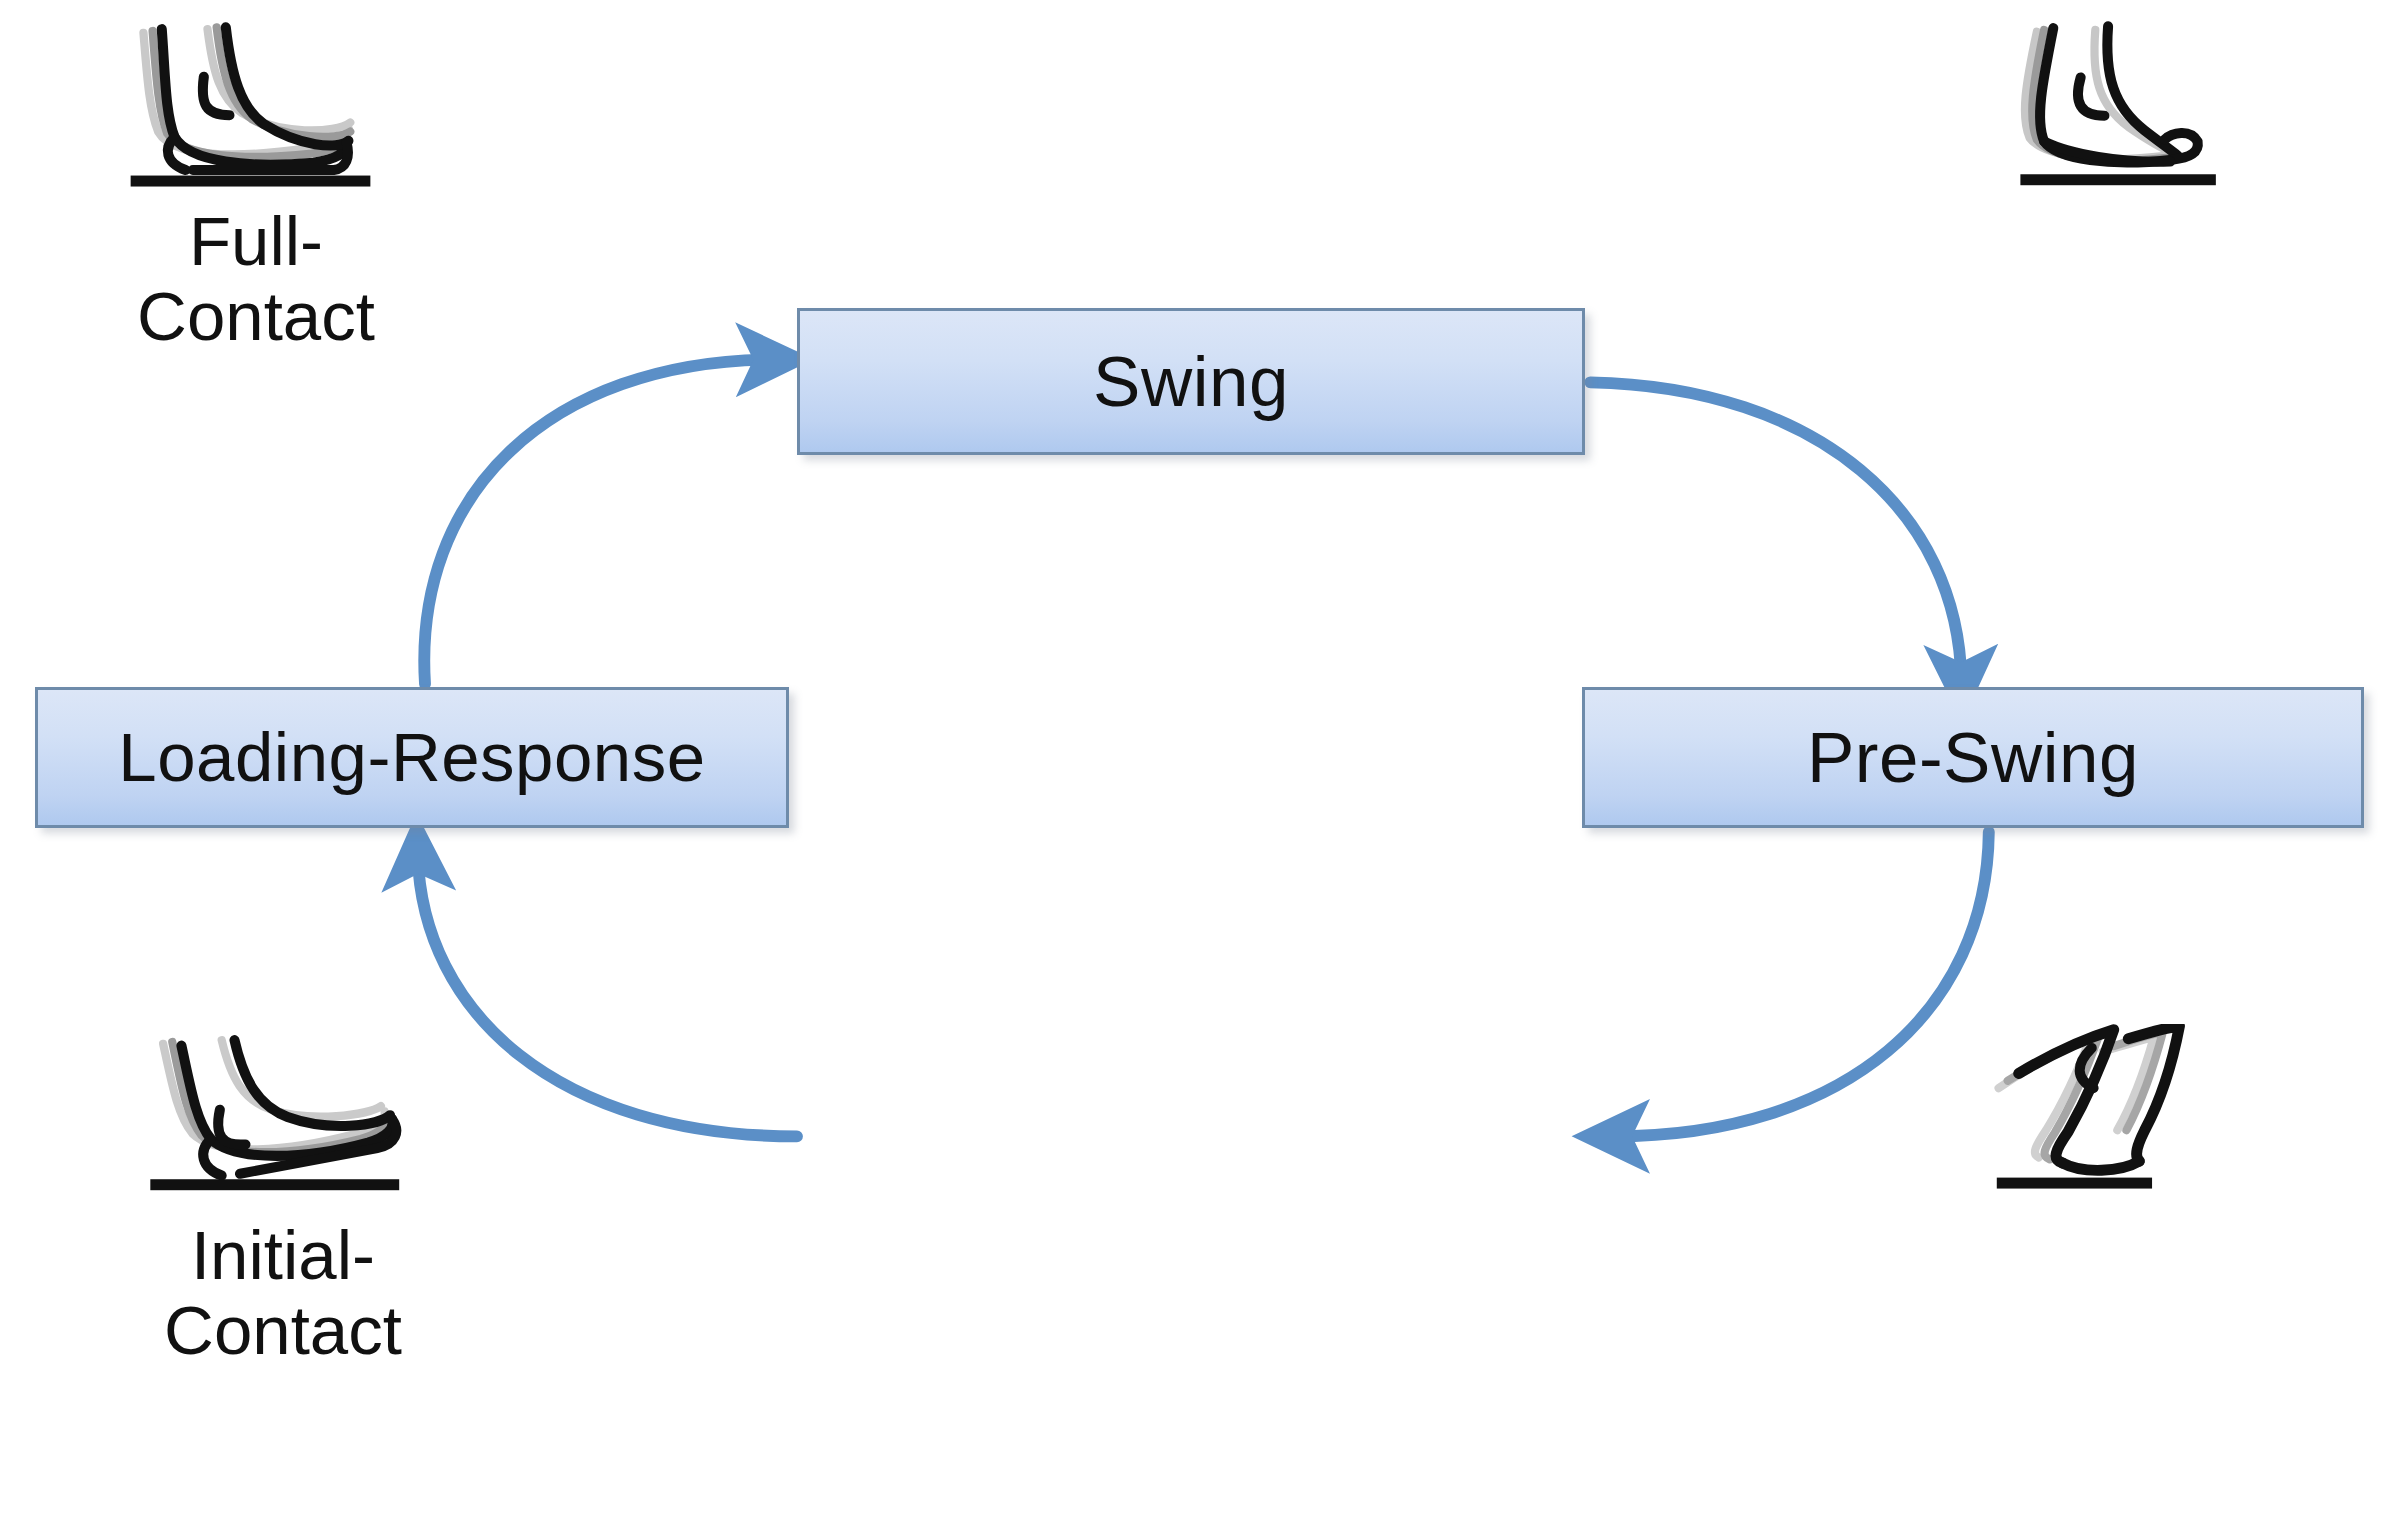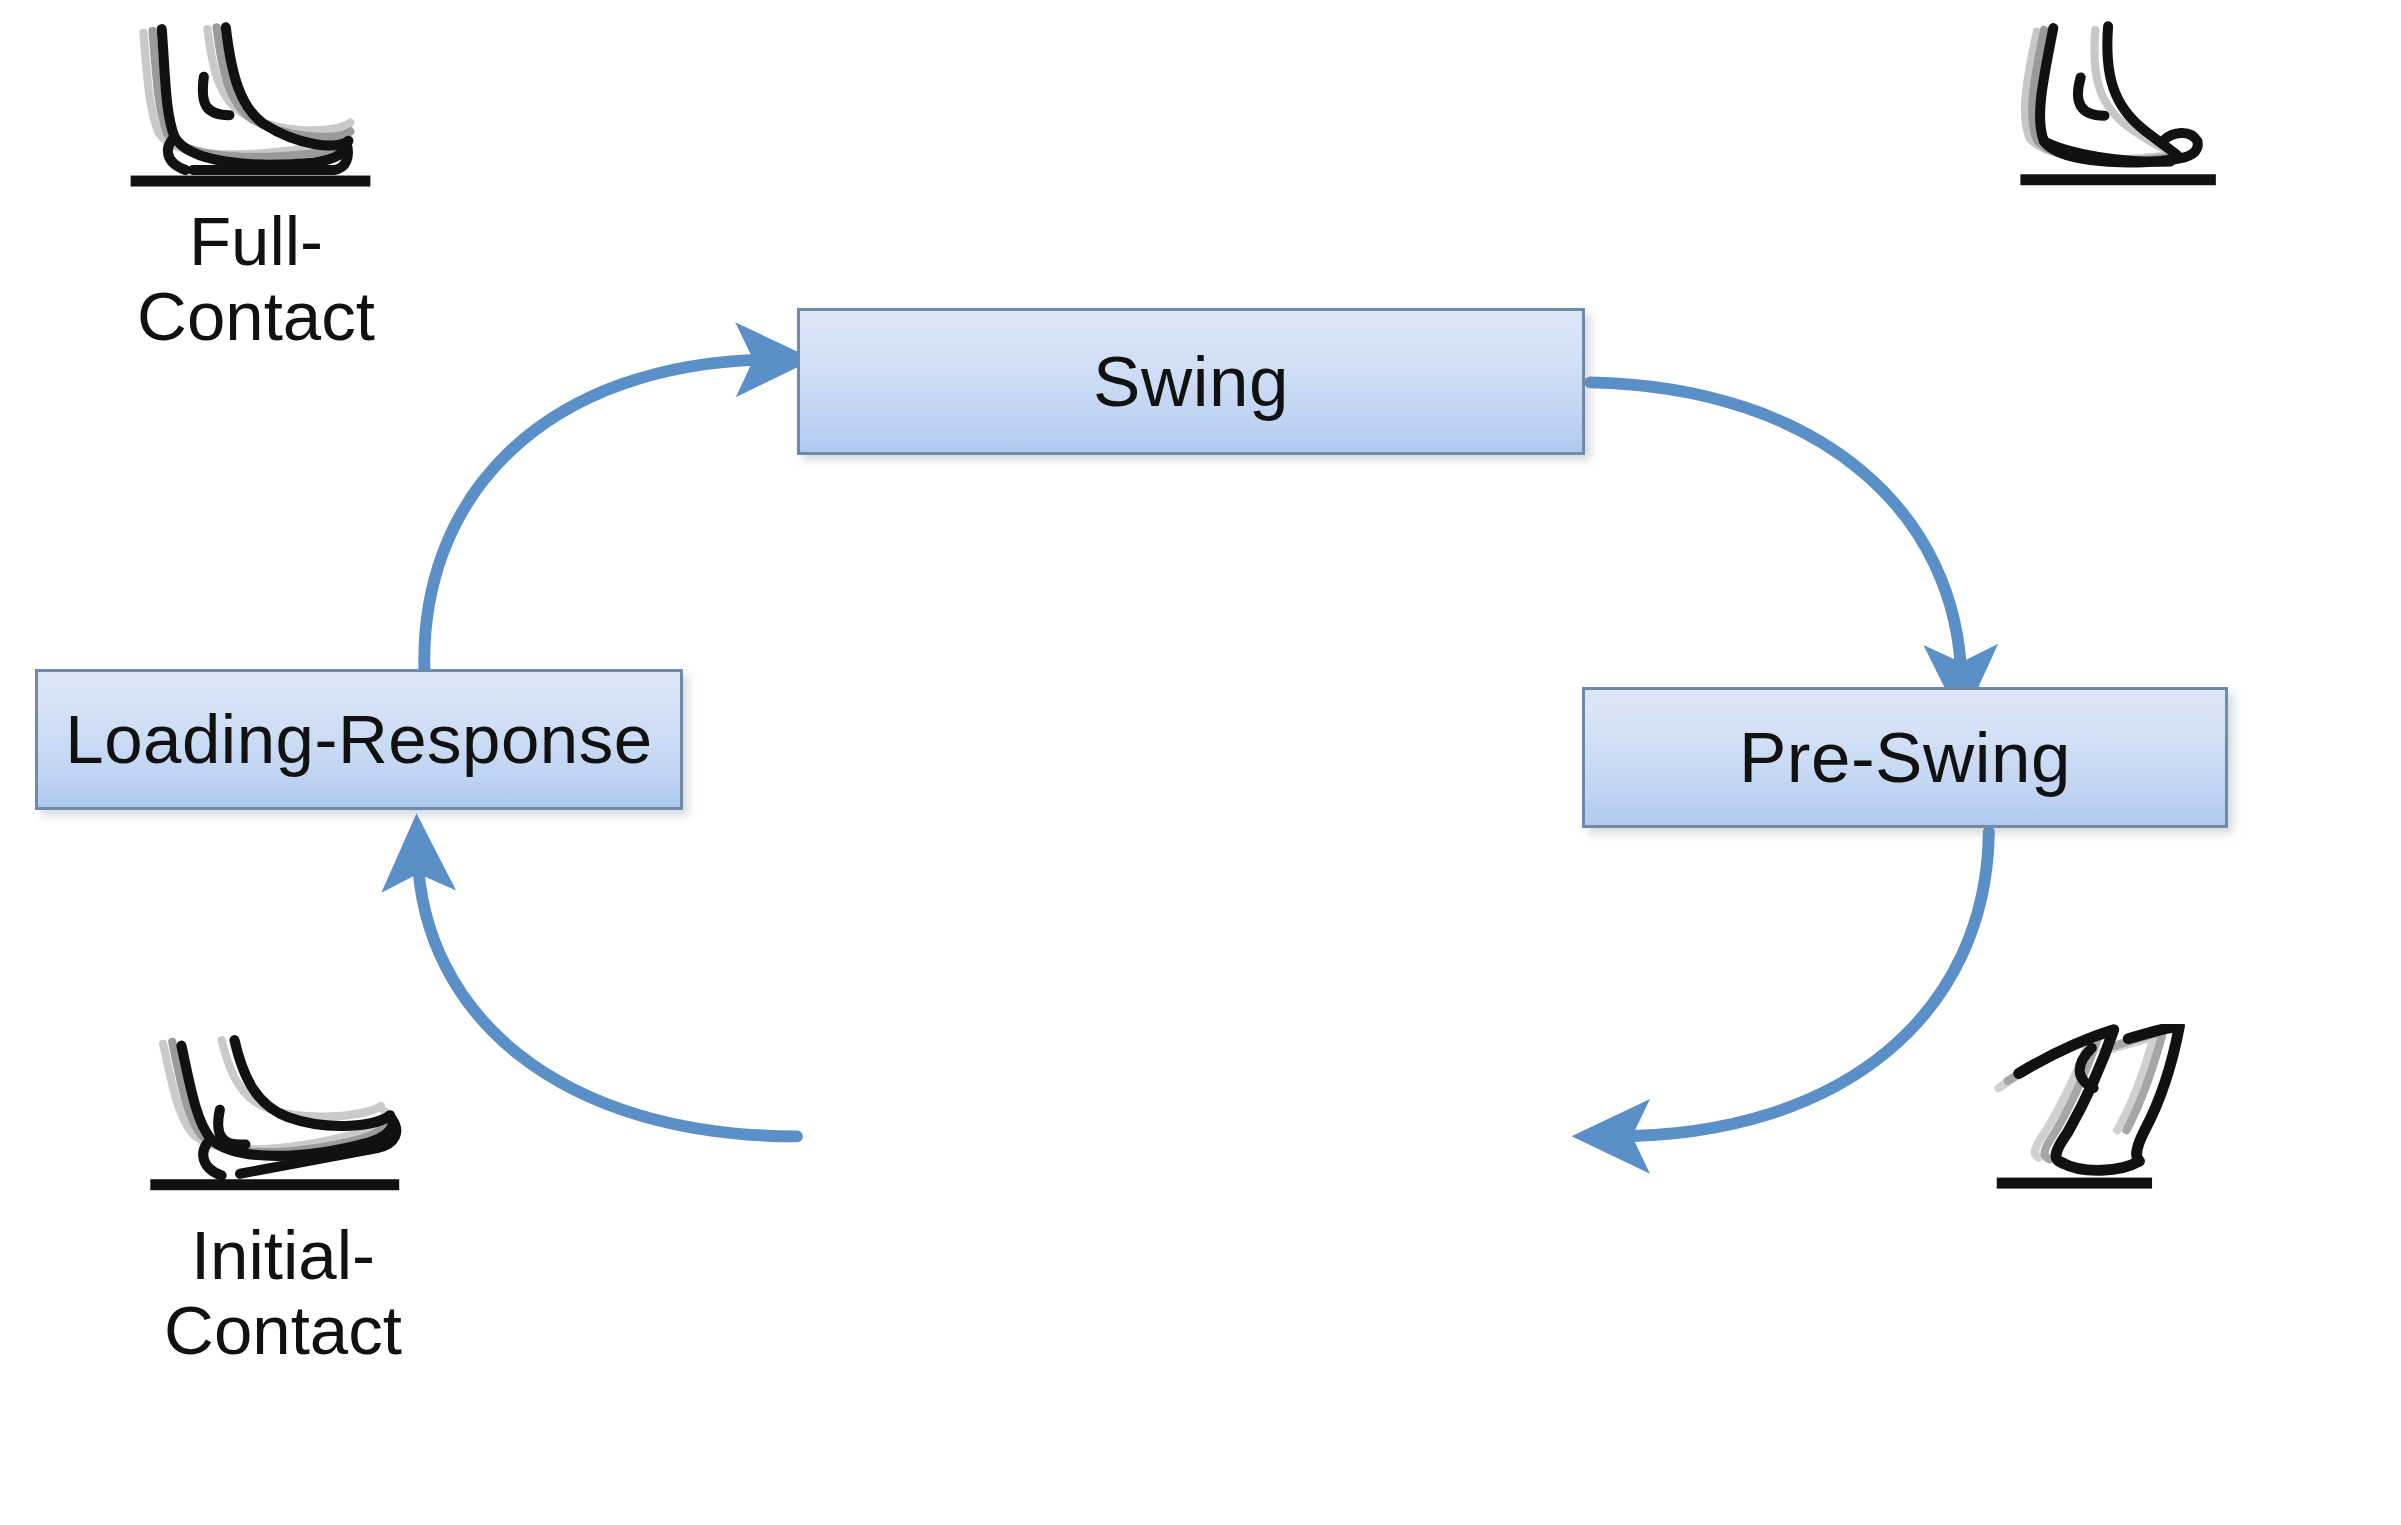--- a/index.html
+++ b/index.html
@@ -33,22 +33,22 @@
   .node-label {
     color: #111111;
     font-size: 71px;
     font-weight: 400;
     letter-spacing: 0.5px;
     line-height: 1;
     white-space: nowrap;
   }
 
   #node-stance   { left: 797px;  top: 308px;  width: 788px; height: 147px; }
-  #node-preswing { left: 1582px; top: 687px;  width: 646px; height: 141px; }
-  #node-loading  { left: 35px;   top: 669px;  width: 648px; height: 141px; }
+  #node-preswing { left: 1582px; top: 687px;  width: 782px; height: 141px; }
+  #node-loading  { left: 35px;   top: 687px;  width: 754px; height: 141px; }
   #node-swing    { left: 802px;  top: 1061px; width: 783px; height: 145px; }
 
   #node-loading .node-label { font-size: 69px; }
 
   
   #arrows {
     position: absolute;
     left: 0; top: 0;
     width: 2401px;
     height: 1526px;

